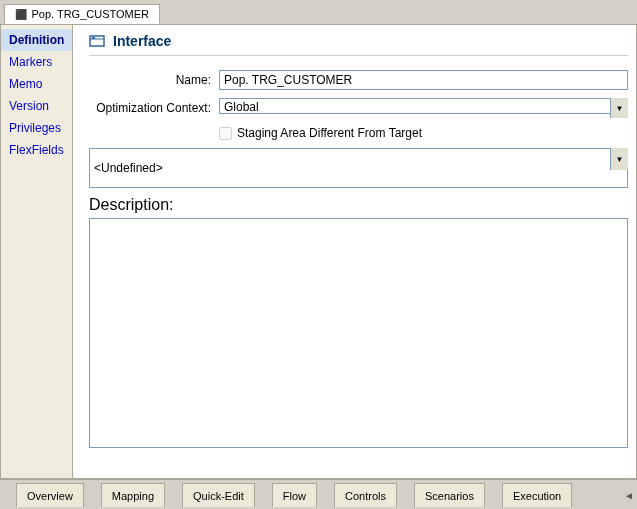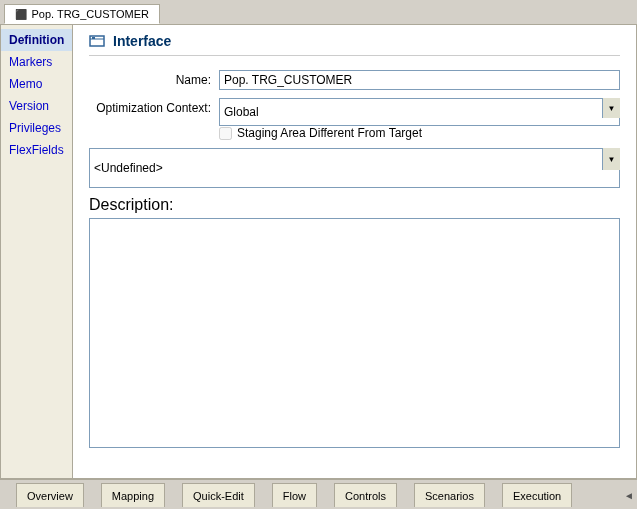--- a/index.html
+++ b/index.html
@@ -67,22 +67,23 @@
     }
     .sidebar-item.active {
       font-weight: bold;
       color: #000080;
       background: #d0e0f0;
     }
 
     
     .content-panel {
       flex: 1;
-      padding: 8px 16px;
-      background: #ffffff;
+      padding: 8px 8px;
+      background: #ffffff;
+      margin-left: 8px;
     }
 
     
     .interface-header {
       display: flex;
       align-items: center;
       gap: 8px;
       margin-bottom: 14px;
       padding-bottom: 6px;
       border-bottom: 1px solid #cccccc;
@@ -120,21 +121,21 @@
       background: #ffffff;
       outline: none;
     }
     .form-select-wrapper {
       flex: 1;
       position: relative;
       height: 20px;
     }
     .form-select {
       width: 100%;
-      height: 28px;
+      height: 16px;
       border: 1px solid #7f9db9;
       padding: 1px 4px;
       font-size: 12px;
       background: #ffffff;
       appearance: none;
       outline: none;
       cursor: pointer;
     }
     .select-arrow {
       position: absolute;

